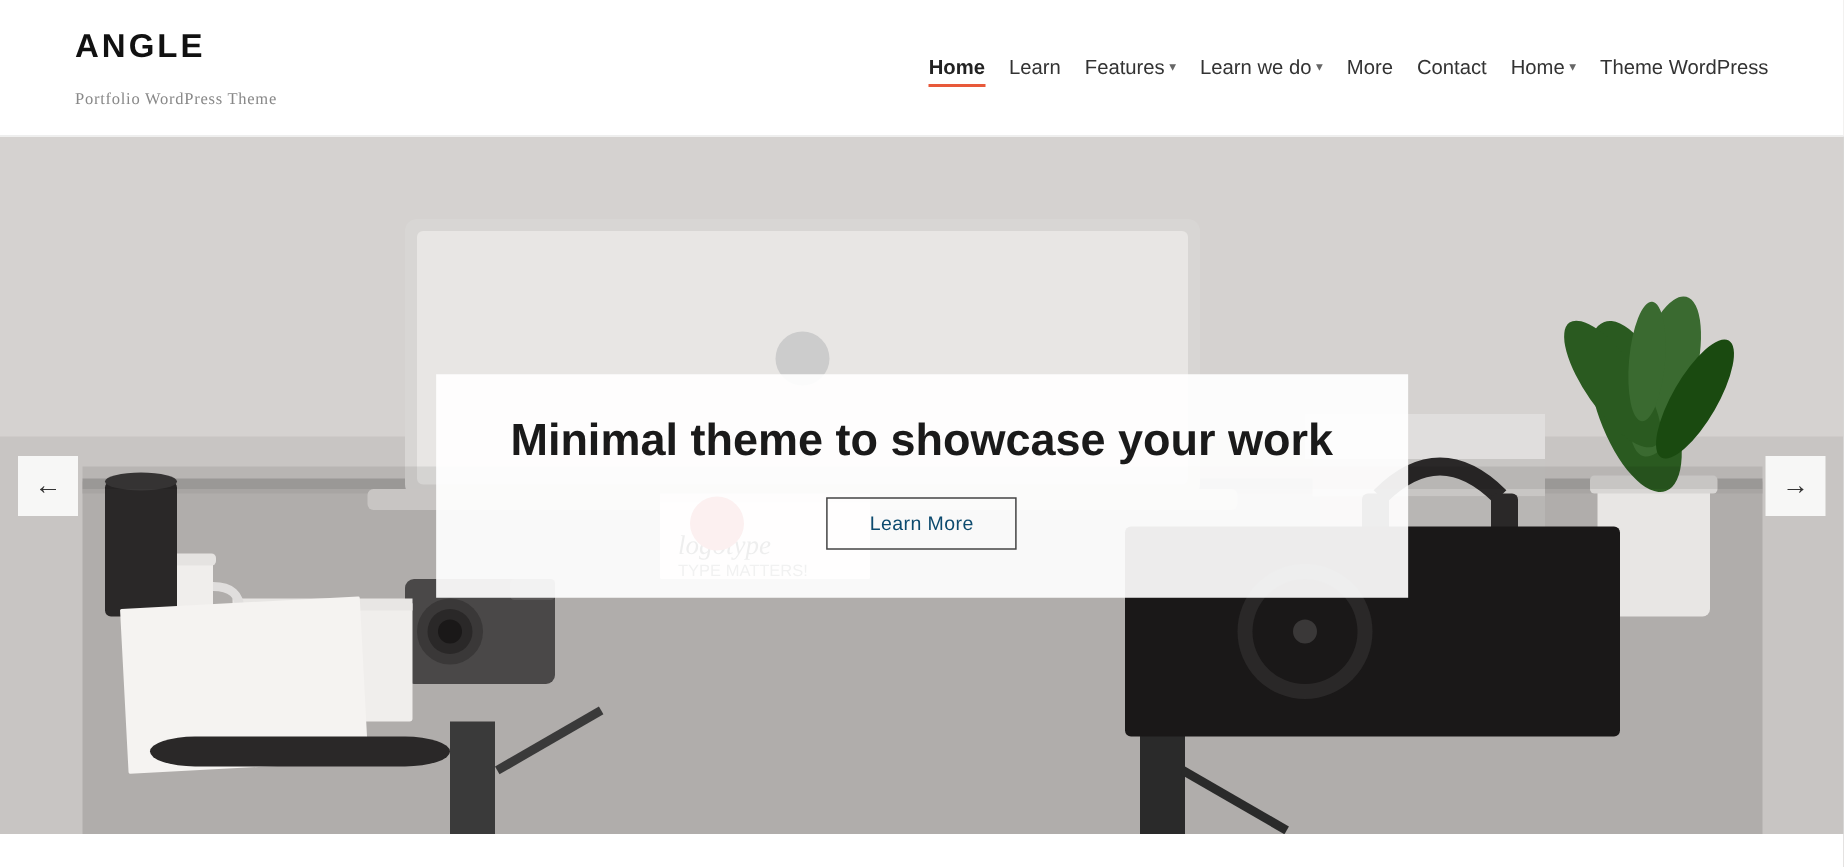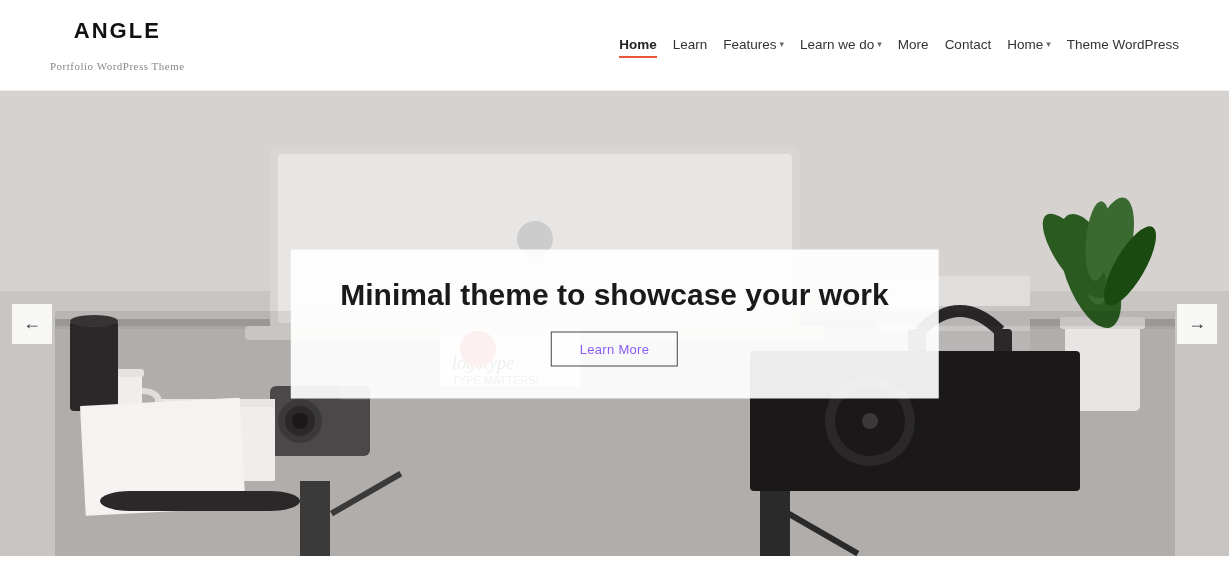--- a/index.html
+++ b/index.html
@@ -8,21 +8,20 @@
     
     .header {
       display: flex;
       align-items: center;
       justify-content: space-between;
       padding: 18px 50px;
       background: #fff;
       border-bottom: 1px solid #eee;
       position: relative;
       z-index: 10;
-      text-align: center;
     }
     .logo-section { display: flex; flex-direction: column; }
     .logo-title {
       font-family: 'Arial Black', Arial, sans-serif;
       font-weight: 900;
       font-size: 22px;
       letter-spacing: 2px;
       color: #111;
     }
     .logo-subtitle {
@@ -97,21 +96,21 @@
       font-family: Arial, sans-serif;
       margin-bottom: 20px;
       white-space: nowrap;
       text-align: center;
     }
     .hero-btn {
       display: inline-block;
       border: 1px solid #444;
       padding: 9px 28px;
       font-size: 13px;
-      color: #8b5cf6;
+      color: #0c4a6e;
       background: transparent;
       cursor: pointer;
       font-family: Arial, sans-serif;
       letter-spacing: 0.3px;
     }
 
     
     .slider-arrow {
       position: absolute;
       top: 50%;

